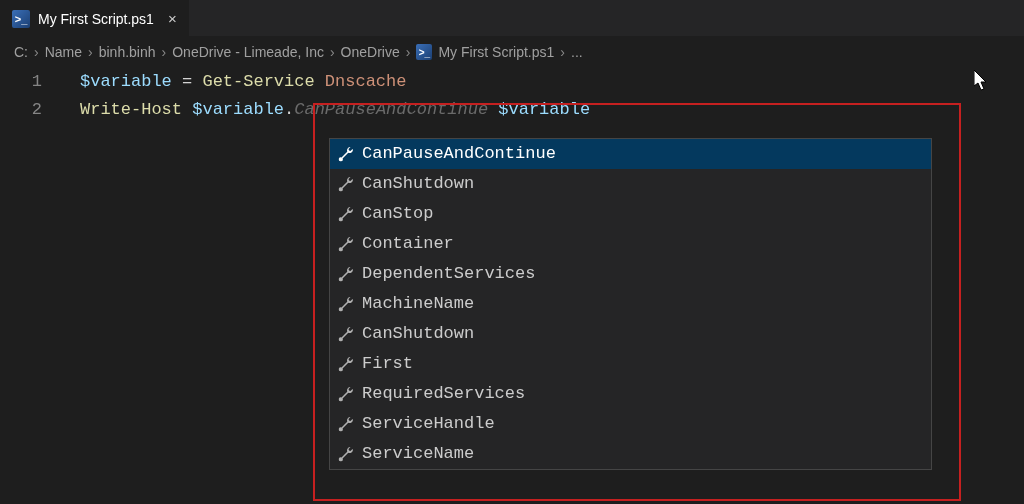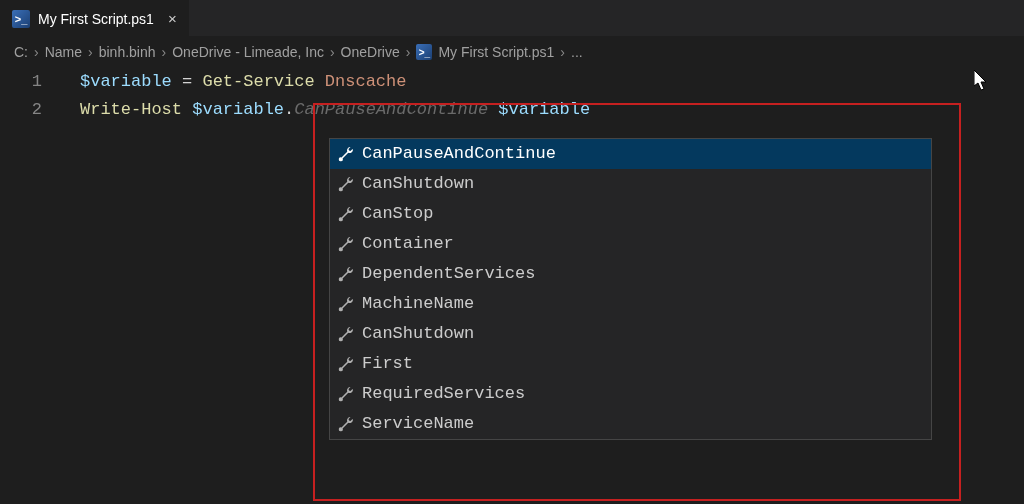--- a/index.html
+++ b/index.html
@@ -197,20 +197,26 @@
     <div class="isense-item">
       <svg class="wrench" width="16" height="16" viewBox="0 0 16 16">
         <path fill="currentColor" d="M15 3.5a3.5 3.5 0 0 1-4.7 3.3L4.6 12.5a2 2 0 1 1-1.1-1.1l5.7-5.7A3.5 3.5 0 0 1 12.5 1l-2 2L11 4.5l1.5.5 2-2c.3.4.5 1 .5 1.5z"></path>
       </svg>
       <span>RequiredServices</span>
     </div>
     <div class="isense-item">
       <svg class="wrench" width="16" height="16" viewBox="0 0 16 16">
         <path fill="currentColor" d="M15 3.5a3.5 3.5 0 0 1-4.7 3.3L4.6 12.5a2 2 0 1 1-1.1-1.1l5.7-5.7A3.5 3.5 0 0 1 12.5 1l-2 2L11 4.5l1.5.5 2-2c.3.4.5 1 .5 1.5z"></path>
       </svg>
+      <span>ServiceHandle</span>
+    </div>
+    <div class="isense-item">
+      <svg class="wrench" width="16" height="16" viewBox="0 0 16 16">
+        <path fill="currentColor" d="M15 3.5a3.5 3.5 0 0 1-4.7 3.3L4.6 12.5a2 2 0 1 1-1.1-1.1l5.7-5.7A3.5 3.5 0 0 1 12.5 1l-2 2L11 4.5l1.5.5 2-2c.3.4.5 1 .5 1.5z"></path>
+      </svg>
       <span>ServiceName</span>
     </div>
   </div>
 
 <div class="highlight-box"></div>
 
 <div class="cursor-arrow">
   <svg width="16" height="22" viewBox="0 0 16 22">
       <path d="M0 0 L0 16 L4 13 L7 20 L10 19 L7 12 L12 12 Z" fill="#fff" stroke="#000" stroke-width="1"></path>
     </svg>

